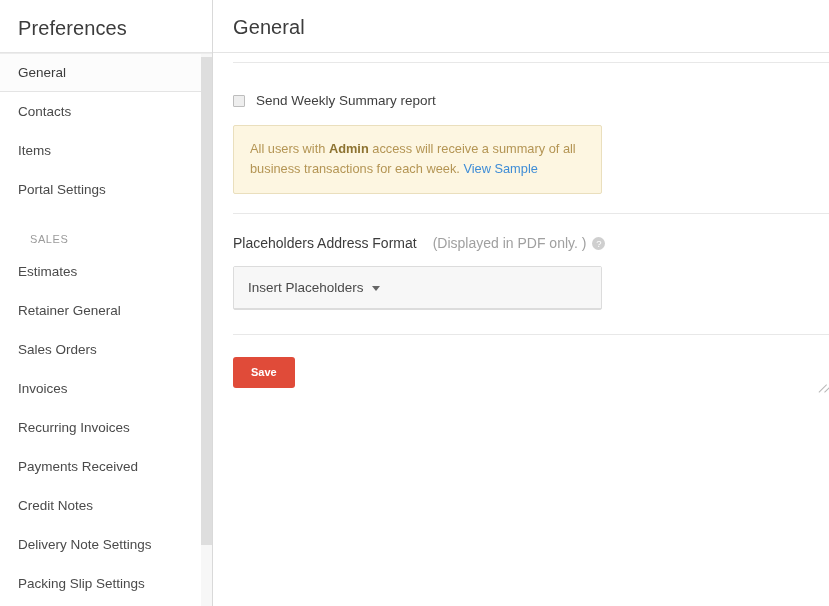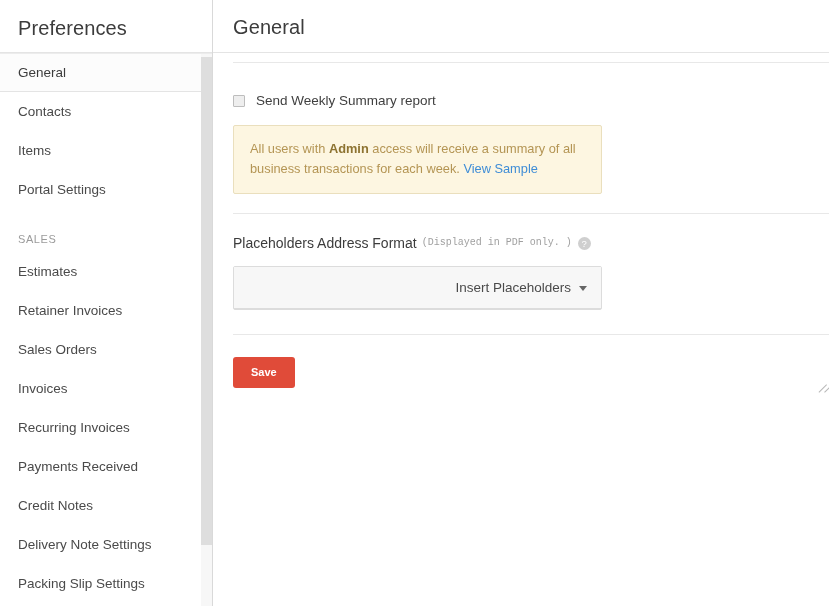--- a/index.html
+++ b/index.html
@@ -62,21 +62,21 @@
     background: #fcfcfc;
     border-top: 1px solid #ececec;
     border-bottom: 1px solid #e4e4e4;
     color: #3c3c3c;
   }
 
   .nav-section {
     font-size: 11px;
     color: #9b9b9b;
     letter-spacing: 0.6px;
-    padding: 24px 0 7px 18px;
+    padding: 24px 0 7px 30px;
     text-transform: uppercase;
   }
 
   
   .sb-track {
     position: absolute;
     top: 54px;
     right: 0px;
     width: 11px;
     height: 552px;
@@ -177,24 +177,23 @@
     padding-top: 20px;
     display: flex;
     align-items: center;
     line-height: 18px;
   }
   .field-label-main {
     font-size: 14px;
     color: #3c3c3c;
   }
   .field-label-sub {
-    font-size: 10px;
+    font-size: 14px;
     color: #a0a0a0;
-    margin-left: 5px;
-    font-family: Liberation Mono, monospace;
+    margin-left: 16px;
   }
   .help-icon {
     display: inline-block;
     width: 13px;
     height: 13px;
     border-radius: 50%;
     background: #cfcfcf;
     color: #ffffff;
     font-size: 9.5px;
     line-height: 13px;
@@ -209,21 +208,20 @@
     margin-top: 14px;
     width: 369px;
     border: 1px solid #dcdcdc;
     border-radius: 2px;
     background: #ffffff;
   }
   .ph-head {
     background: #f7f7f7;
     border-bottom: 1px solid #dcdcdc;
     padding: 11px 14px 12px 14px;
-    text-align: right;
   }
   .ph-btn {
     font-size: 13.5px;
     color: #4a4a4a;
     cursor: pointer;
     display: inline-flex;
     align-items: center;
   }
   .caret {
     display: inline-block;
@@ -285,21 +283,21 @@
 
   <div class="sidebar">
     <h1 class="sidebar-title">Preferences</h1>
     <nav class="nav" id="nav">
         <div class="nav-item active">General</div>
         <div class="nav-item">Contacts</div>
         <div class="nav-item">Items</div>
         <div class="nav-item">Portal Settings</div>
         <div class="nav-section">SALES</div>
         <div class="nav-item">Estimates</div>
-        <div class="nav-item">Retainer Invoices</div>
+        <div class="nav-item">Retainer General</div>
         <div class="nav-item">Sales Orders</div>
         <div class="nav-item">Invoices</div>
         <div class="nav-item">Recurring Invoices</div>
         <div class="nav-item">Payments Received</div>
         <div class="nav-item">Credit Notes</div>
         <div class="nav-item">Delivery Note Settings</div>
         <div class="nav-item">Packing Slip Settings</div>
         <div class="nav-section">PURCHASES</div>
       </nav>
     <div class="sb-track">

